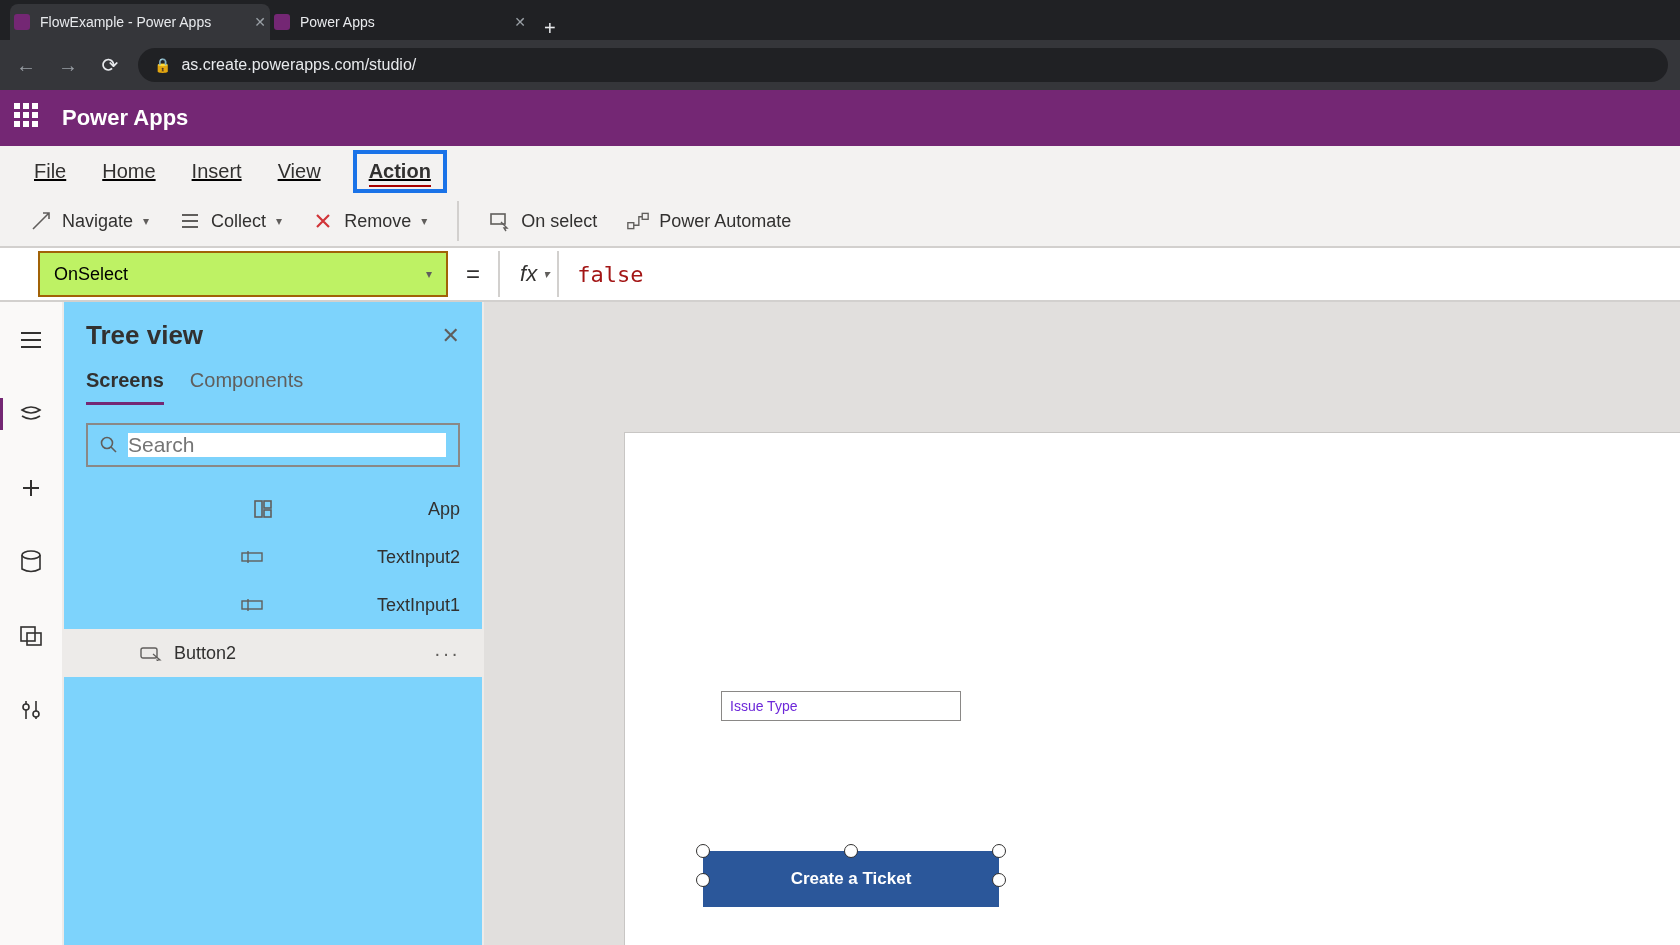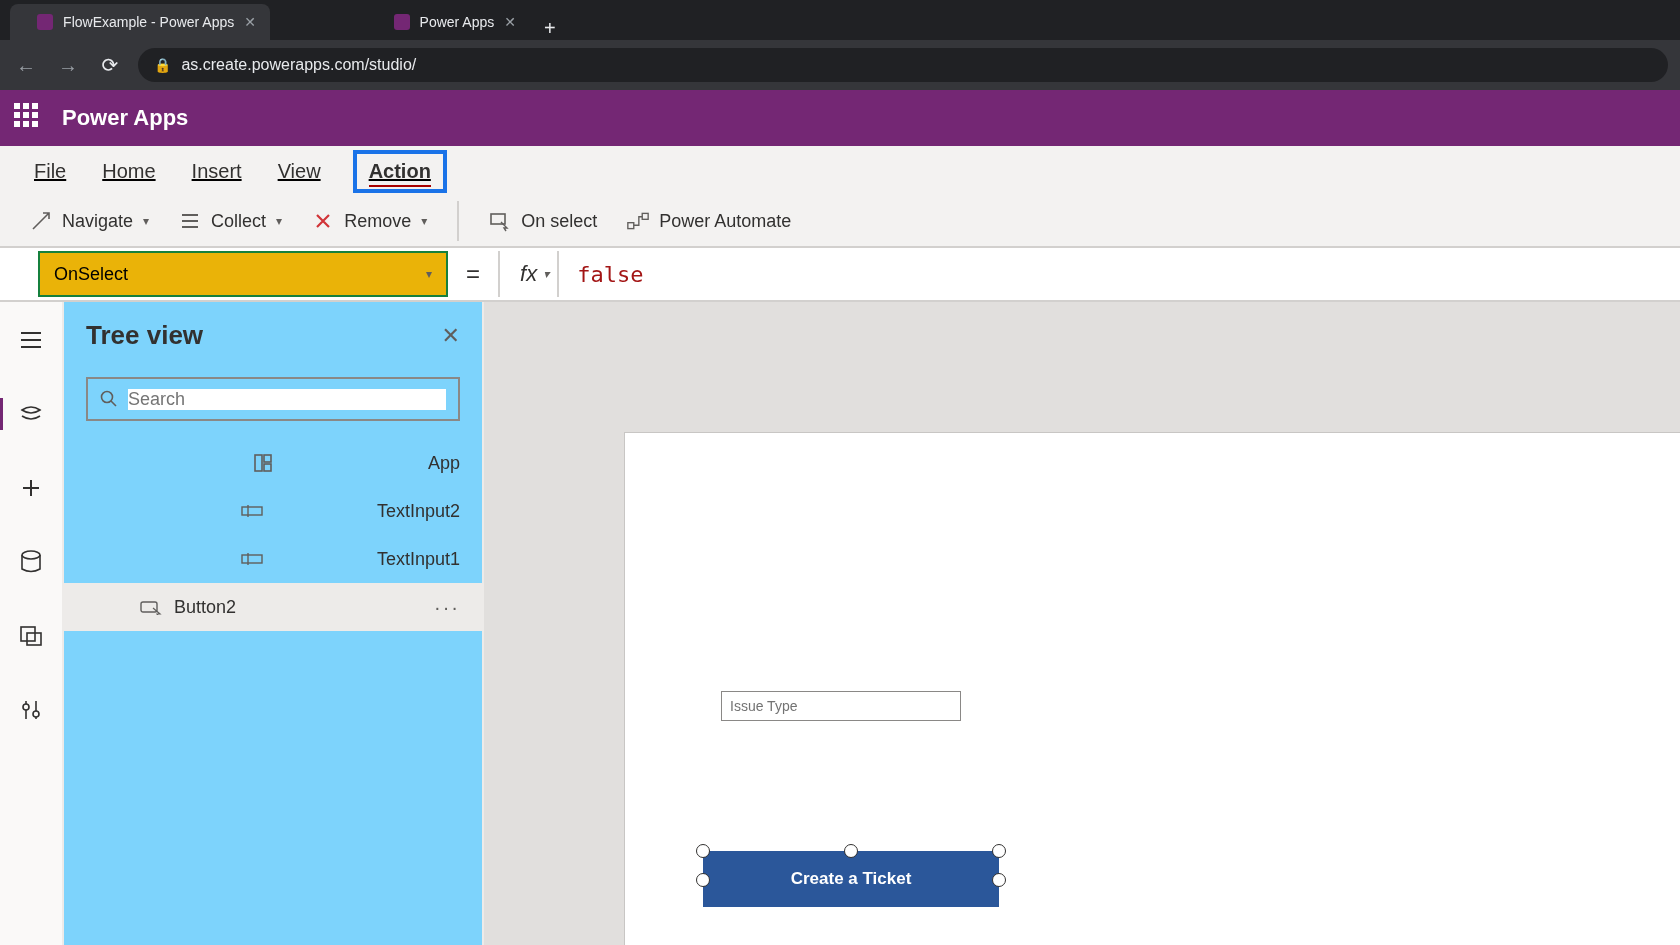--- a/index.html
+++ b/index.html
@@ -1,21 +1,21 @@
 <!DOCTYPE html>
 <html><head>
 <meta charset="utf-8">
 <style>
   * { box-sizing: border-box; margin: 0; padding: 0; font-family: "Segoe UI", Arial, sans-serif; }
   body { width: 1680px; height: 945px; overflow: hidden; background: #f3f2f1; }
 
   
   .browser-chrome { background: #202124; height: 90px; }
   .tab-strip { height: 40px; display: flex; align-items: flex-end; padding-left: 10px; }
-  .tab { height: 36px; display: flex; align-items: center; padding: 0 14px; font-size: 14px; color: #e8eaed; gap: 10px; border-radius: 8px 8px 0 0; min-width: 260px; justify-content: flex-end; }
+  .tab { height: 36px; display: flex; align-items: center; padding: 0 4px; font-size: 14px; color: #e8eaed; gap: 10px; border-radius: 8px 8px 0 0; min-width: 260px; justify-content: space-between; }
   .tab.active { background: #35363a; }
   .tab-left { display: flex; align-items: center; gap: 10px; }
   .tab-favicon { width: 16px; height: 16px; background: #742774; border-radius: 3px; }
   .tab-close { font-size: 14px; color: #9aa0a6; cursor: pointer; }
   .new-tab { color: #e8eaed; font-size: 20px; padding: 0 14px; cursor: pointer; }
   .addr-bar { height: 50px; background: #35363a; display: flex; align-items: center; padding: 0 12px; gap: 14px; }
   .nav-btn { color: #9aa0a6; font-size: 20px; width: 28px; text-align: center; cursor: pointer; }
   .nav-btn.enabled { color: #e8eaed; }
   .url-field { flex: 1; background: #202124; border-radius: 20px; height: 34px; display: flex; align-items: center; padding: 0 16px; gap: 10px; color: #e8eaed; font-size: 16px; }
   .lock { color: #9aa0a6; font-size: 14px; }
@@ -34,21 +34,21 @@
 
   
   .ribbon { background: #f3f2f1; height: 52px; display: flex; align-items: center; padding: 0 30px; gap: 30px; border-bottom: 2px solid #d2d0ce; }
   .ribbon-group { display: flex; align-items: center; gap: 10px; font-size: 18px; color: #323130; cursor: pointer; }
   .ribbon-sep { width: 2px; height: 40px; background: #d2d0ce; }
   .chevron { font-size: 12px; color: #605e5c; }
   .icon-box { width: 22px; height: 22px; display:inline-flex; align-items:center; justify-content:center; }
 
   
   .formula-row { background: #fff; height: 54px; display: flex; align-items: center; border-bottom: 2px solid #d2d0ce; }
-  .prop-select { width: 410px; height: 46px; margin-left: 38px; border: 2px solid #15803d; display: flex; align-items: center; justify-content: space-between; padding: 0 14px; font-size: 18px; cursor: pointer; background:#eab308;}
+  .prop-select { width: 410px; height: 46px; margin-left: 38px; border: 2px solid #a16207; display: flex; align-items: center; justify-content: space-between; padding: 0 14px; font-size: 18px; cursor: pointer; background:#bef264;}
   .equals { font-size: 24px; padding: 0 18px; color: #323130; }
   .fx-sep { width: 2px; height: 46px; background: #d2d0ce; }
   .fx-label { font-family: "Times New Roman", serif; font-style: italic; font-size: 22px; padding: 0 8px 0 20px; color:#323130; display:flex; align-items:center; gap:6px;}
   .formula-input { flex: 1; font-family: Consolas, monospace; font-size: 22px; color: #a31515; padding-left: 18px; }
   .fx-sep2 { width: 2px; height: 46px; background: #d2d0ce; }
 
   
   .main { display: flex; height: calc(945px - 90px - 56px - 50px - 52px - 54px); position: relative; }
 
   
@@ -58,33 +58,33 @@
 
   
   .tree-panel { width: 420px; background: #7dd3fc; border-right: 2px solid #edebe9; display:flex; flex-direction:column; }
   .tree-header { display:flex; align-items:center; justify-content:space-between; padding: 18px 22px 8px 22px; }
   .tree-title { font-size: 26px; font-weight:600; color:#323130; }
   .tree-close { font-size: 22px; color:#605e5c; cursor:pointer; }
   .tree-tabs { display:flex; gap: 26px; padding: 10px 22px 0 22px; }
   .tree-tab { font-size: 20px; color:#605e5c; padding-bottom: 10px; cursor:pointer; }
   .tree-tab.active { color:#323130; font-weight:600; border-bottom: 3px solid #742774; }
   .tree-search { margin: 18px 22px; height: 44px; border: 2px solid #8a8886; display:flex; align-items:center; padding:0 12px; gap:10px; }
-  .tree-search input { border:none; outline:none; font-size:18px; flex:1; }
+  .tree-search input { border:none; outline:none; font-size:21px; flex:1; }
   .tree-list { flex:1; overflow:auto; }
   .tree-row { display:flex; align-items:center; height:48px; padding: 0 22px; gap:12px; font-size:18px; color:#323130; cursor:pointer;justify-content:space-between; }
   .tree-row .indent1 { width: 12px; }
   .tree-row .indent2 { width: 42px; }
   .tree-row.selected { background:#edebe9; }
   .tree-row .more { margin-left:auto; color:#605e5c; font-size:20px; letter-spacing:2px; }
   .node-icon { width:22px; height:22px; display:inline-flex; align-items:center; justify-content:center; }
 
   
   .canvas-wrap { flex:1; background:#e1dfdd; position:relative; overflow:hidden; }
   .canvas { position:absolute; left:140px; top:130px; right:-260px; bottom:-80px; background:#fff; border:1px solid #c8c6c4; }
-  .form-input { position:absolute; width:240px; height:30px; border:1.5px solid #8a8886; font-size:14px; color:#737373; padding:0 8px; display:flex; align-items:center; background:#fff; }
+  .form-input { position:absolute; width:240px; height:30px; border:1.5px solid #8a8886; font-size:14px; color:#6d28d9; padding:0 8px; display:flex; align-items:center; background:#fff; }
   .btn-ticket { position:absolute; width:296px; height:56px; background:#2b579a; color:#fff; font-size:17px; font-weight:600; display:flex; align-items:center; justify-content:center; border:none; }
   .sel-handle { position:absolute; width:14px; height:14px; background:#fff; border:1.5px solid #323130; border-radius:50%; }
 
   svg { display:block; }
 </style>
 </head>
 <body>
 
 <div class="browser-chrome">
   <div class="tab-strip">
@@ -239,20 +239,24 @@
           <circle cx="6" cy="9" r="3" stroke="#323130" stroke-width="1.6" fill="#faf9f8"></circle>
           <circle cx="16" cy="16" r="3" stroke="#323130" stroke-width="1.6" fill="#faf9f8"></circle>
         </svg>
     </div>
   </div>
 
   <div class="tree-panel">
     <div class="tree-header">
       <div class="tree-title">Tree view</div>
       <div class="tree-close">✕</div>
+    </div>
+    <div class="tree-tabs">
+      <div class="tree-tab active">Screens</div>
+      <div class="tree-tab">Components</div>
     </div>
     <div class="tree-search">
       <span>
         <svg width="18" height="18" viewBox="0 0 18 18">
             <circle cx="7" cy="7" r="5.5" stroke="#605e5c" stroke-width="1.6" fill="none"></circle>
             <path d="M11 11 L16 16" stroke="#605e5c" stroke-width="1.6"></path>
           </svg>
       </span>
       <input type="text" placeholder="Search" style="">
     </div>

